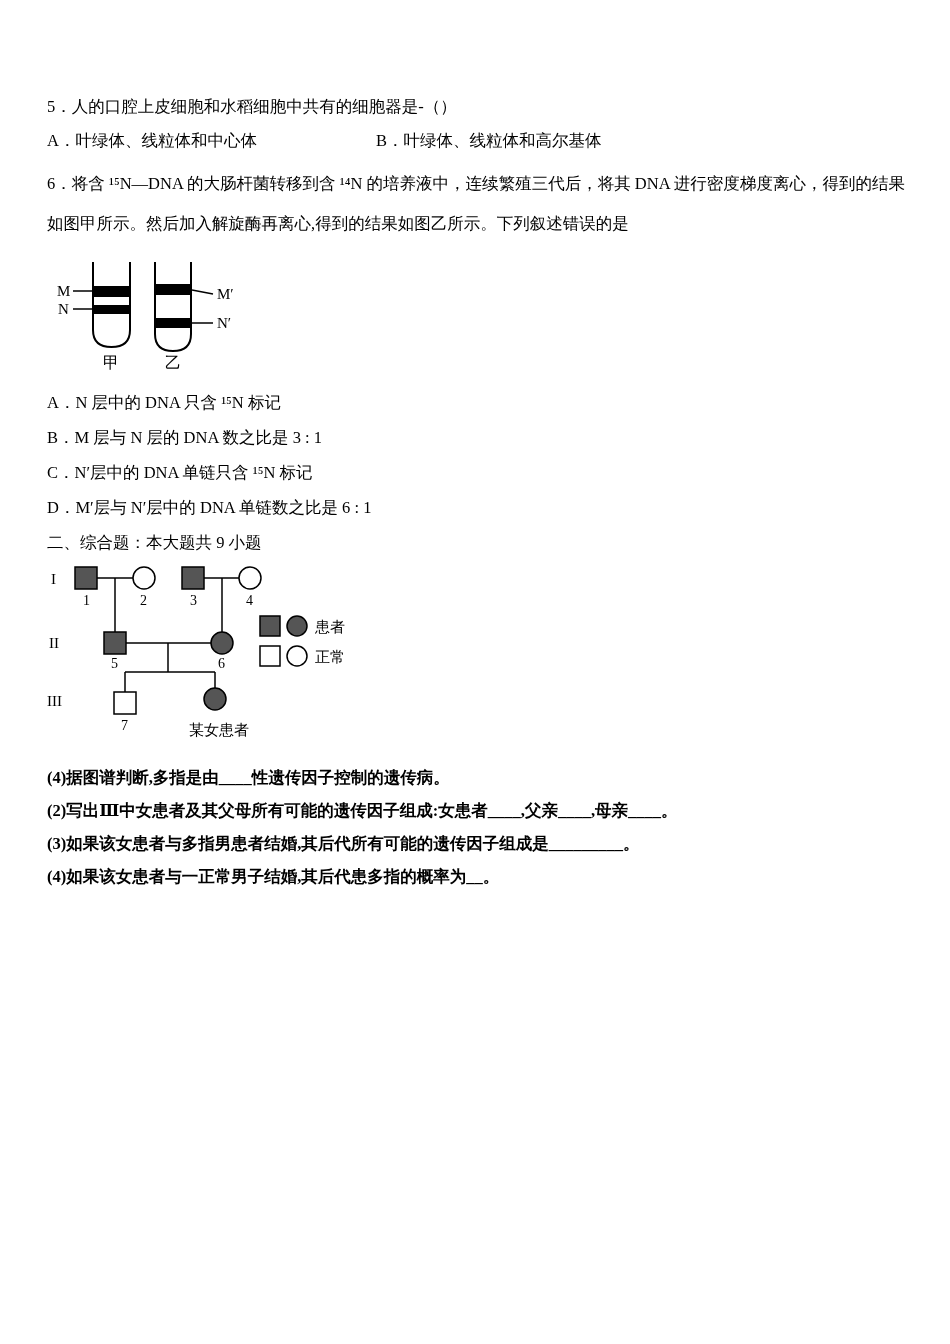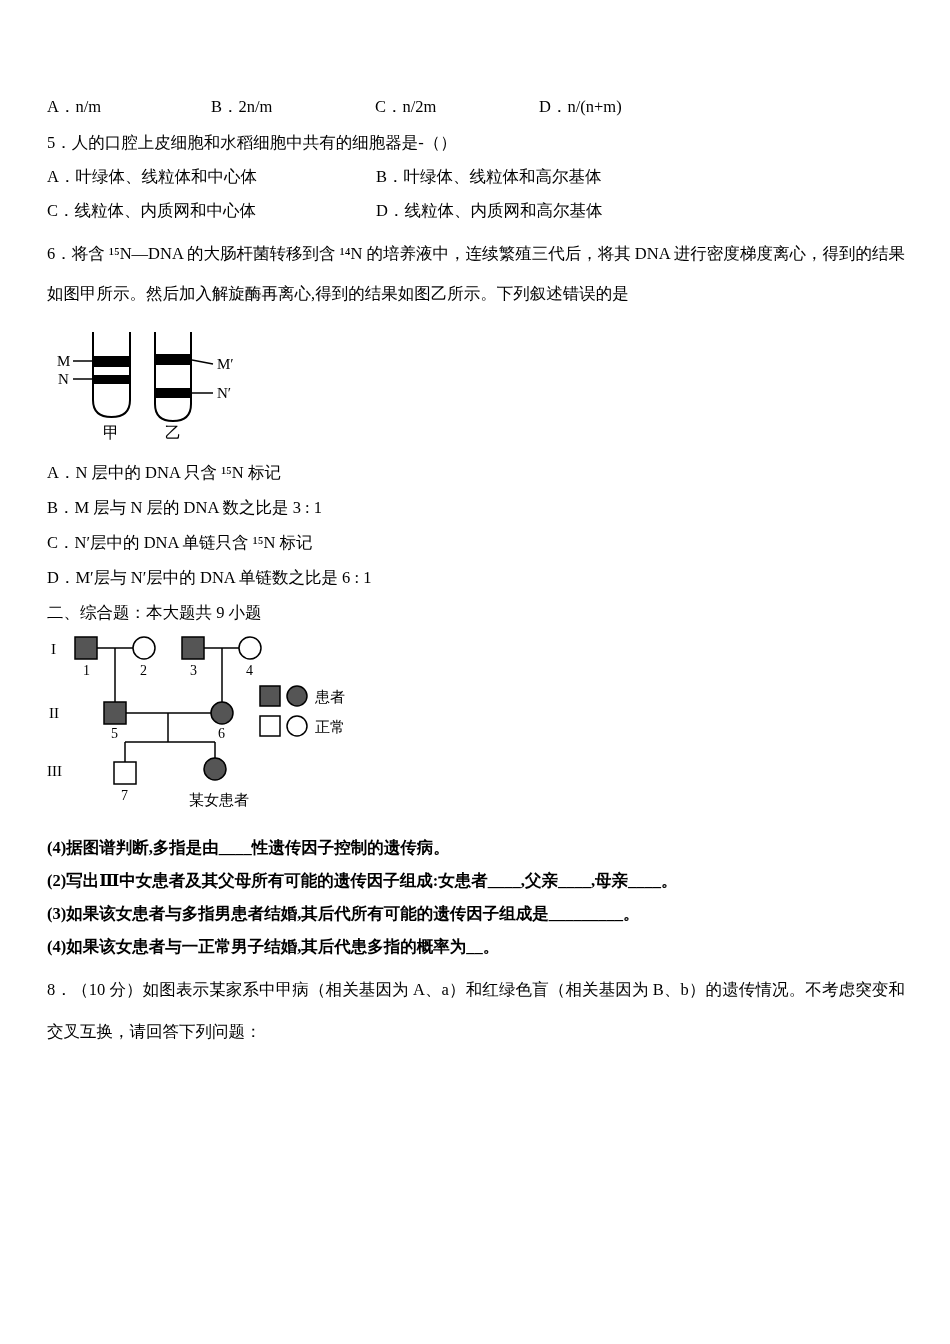--- a/index.html
+++ b/index.html
@@ -31,35 +31,25 @@
   svg text { font-family: "Liberation Serif", "DejaVu Serif", serif; fill: #000; }
   svg .num { font-size: 14px; }
   svg .lbl { font-size: 15px; }
   svg .tube-lbl { font-size: 16px; }
 </style>
 </head>
 <body>
 
 <div class="page">
 
-  <div class="opt4-row">
-    <span>A．n/m</span>
-    <span>B．2n/m</span>
-    <span>C．n/2m</span>
-    <span>D．n/(n+m)</span>
-  </div>
 
   <div class="stem">5．人的口腔上皮细胞和水稻细胞中共有的细胞器是-（）</div>
   <div class="q5-optrow">
     <span class="col-a">A．叶绿体、线粒体和中心体</span>
     <span>B．叶绿体、线粒体和高尔基体</span>
-  </div>
-  <div class="q5-optrow">
-    <span class="col-a">C．线粒体、内质网和中心体</span>
-    <span>D．线粒体、内质网和高尔基体</span>
   </div>
 
   <div class="q6-stem stem-wrap">6．将含 ¹⁵N—DNA 的大肠杆菌转移到含 ¹⁴N 的培养液中，连续繁殖三代后，将其 DNA 进行密度梯度离心，得到的结果如图甲所示。然后加入解旋酶再离心,得到的结果如图乙所示。下列叙述错误的是</div>
 
   <svg class="figure-tubes" width="250" height="112" viewBox="0 0 250 112">
 
     <path d="M38,2 L38,70 Q38,87 56.5,87 Q75,87 75,70 L75,2" fill="none" stroke="#000" stroke-width="2"></path>
     <rect x="39" y="26" width="35" height="11" fill="#000"></rect>
     <rect x="39" y="45" width="35" height="9" fill="#000"></rect>
     <line x1="18" y1="31" x2="37" y2="31" stroke="#000" stroke-width="1.5"></line>
@@ -129,15 +119,14 @@
     <rect x="213" y="82" width="20" height="20" fill="#fff" stroke="#000" stroke-width="1.5"></rect>
     <circle cx="250" cy="92" r="10" fill="#fff" stroke="#000" stroke-width="1.5"></circle>
     <text class="lbl" x="268" y="98">正常</text>
   </svg>
 
   <div class="subq">(4)据图谱判断,多指是由____性遗传因子控制的遗传病。</div>
   <div class="subq">(2)写出Ⅲ中女患者及其父母所有可能的遗传因子组成:女患者____,父亲____,母亲____。</div>
   <div class="subq">(3)如果该女患者与多指男患者结婚,其后代所有可能的遗传因子组成是_________。</div>
   <div class="subq">(4)如果该女患者与一正常男子结婚,其后代患多指的概率为__。</div>
 
-  <div class="q8-stem stem-wrap">8．（10 分）如图表示某家系中甲病（相关基因为 A、a）和红绿色盲（相关基因为 B、b）的遗传情况。不考虑突变和交叉互换，请回答下列问题：</div>
 
 </div>
 
 </body></html>

